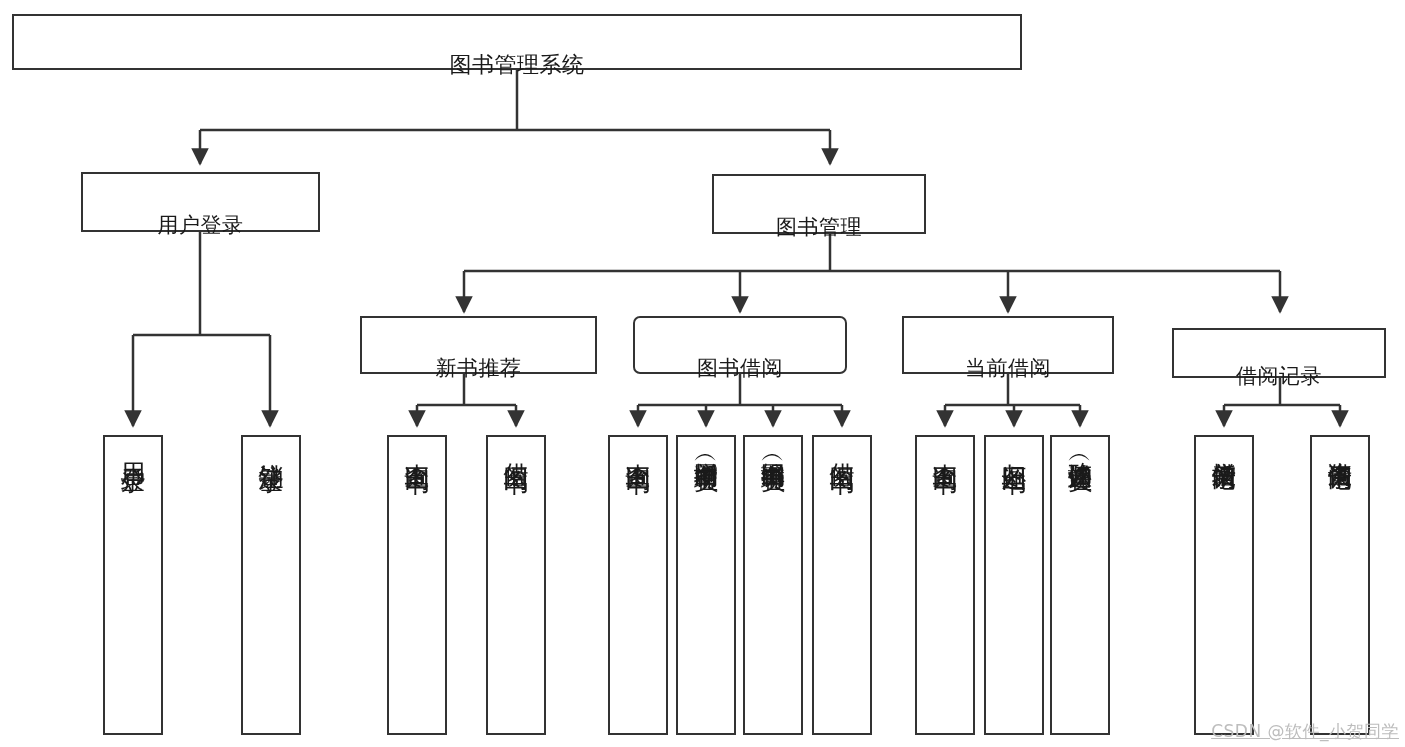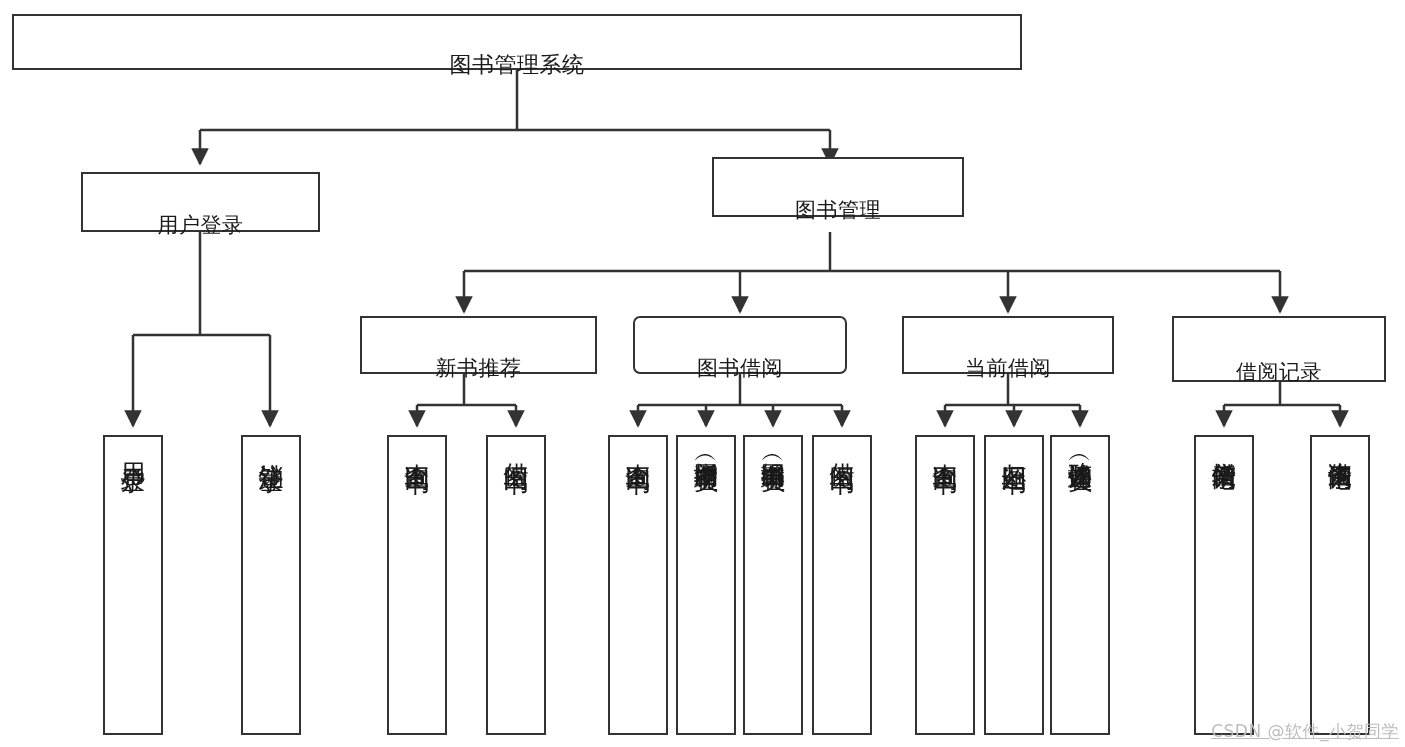--- a/index.html
+++ b/index.html
@@ -138,34 +138,34 @@
     </g>
   </svg>
 
   <div class="node horiz root" style="left:12px; top:14px; width:1010px; height:56px;">
     <span class="node-label">图书管理系统</span>
   </div>
 
   <div class="node horiz" style="left:81px; top:172px; width:239px; height:60px;">
     <span class="node-label">用户登录</span>
   </div>
-  <div class="node horiz" style="left:712px; top:157px; width:252px; height:60px;">
+  <div class="node horiz" style="left:712px; top:174px; width:214px; height:60px;">
     <span class="node-label">图书管理</span>
   </div>
 
   <div class="node horiz" style="left:360px; top:316px; width:237px; height:58px;">
     <span class="node-label">新书推荐</span>
   </div>
   <div class="node horiz" style="left:633px; top:316px; width:214px; height:58px;border-radius:7px;">
     <span class="node-label">图书借阅</span>
   </div>
   <div class="node horiz" style="left:902px; top:316px; width:212px; height:58px;">
     <span class="node-label">当前借阅</span>
   </div>
-  <div class="node horiz" style="left:1172px; top:316px; width:214px; height:66px;">
+  <div class="node horiz" style="left:1172px; top:328px; width:214px; height:50px;">
     <span class="node-label">借阅记录</span>
   </div>
 
   <div class="node vert" style="left:103px; top:435px; width:60px; height:300px;">
     <span class="node-label">用户登录</span>
   </div>
   <div class="node vert" style="left:241px; top:435px; width:60px; height:300px;">
     <span class="node-label">注销登录</span>
   </div>
 

